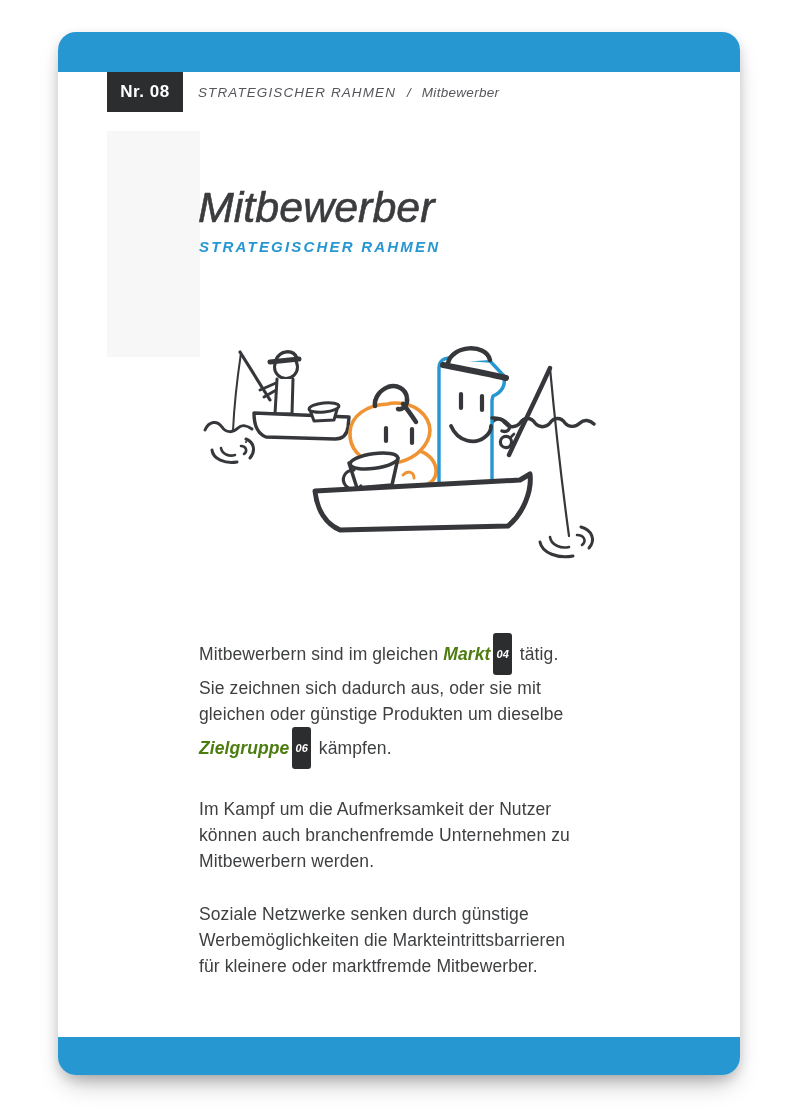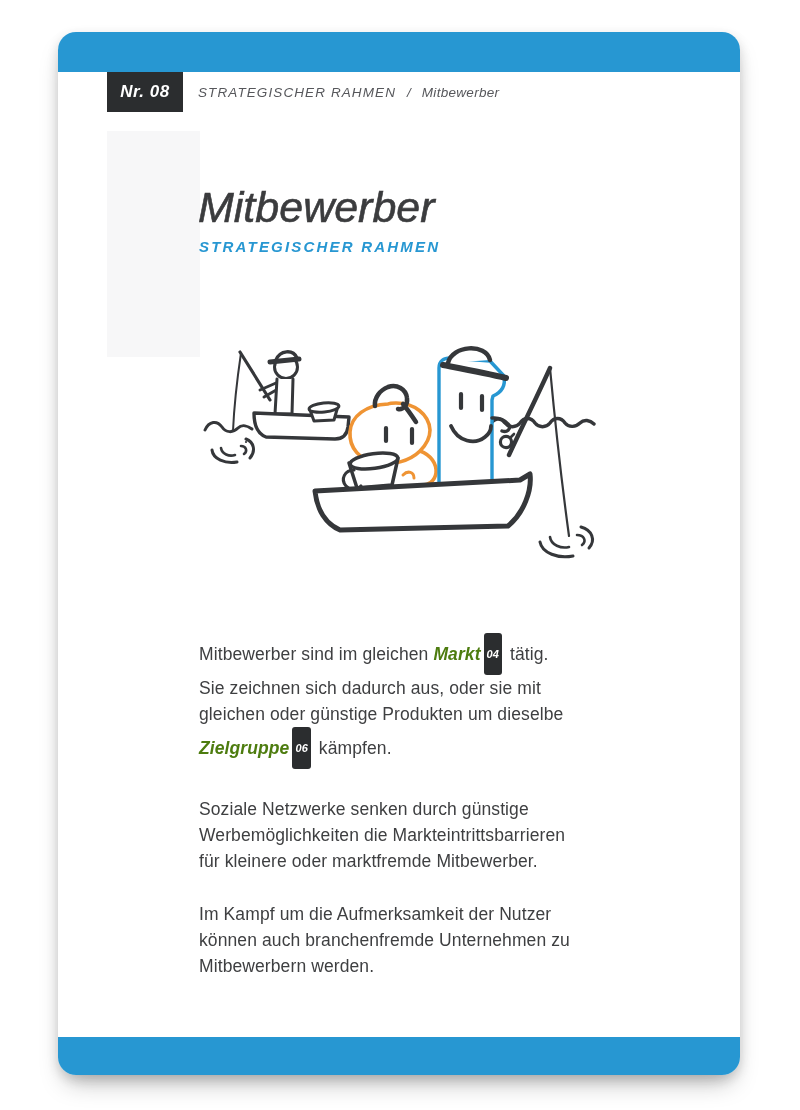--- a/index.html
+++ b/index.html
@@ -15,21 +15,21 @@
     background:#ffffff; border-radius:18px;
     box-shadow:0 14px 24px -8px rgba(30,30,30,0.35), 0 4px 12px rgba(0,0,0,0.14);
   }
   .bar { position:absolute; left:0; width:100%; background:#2797d2; }
   .bar.top { top:0; height:40px; border-radius:18px 18px 0 0; }
   .bar.bottom { bottom:0; height:38px; border-radius:0 0 18px 18px; }
   .faint-band { position:absolute; left:49px; top:99px; width:93px; height:226px; background:#f7f7f8; }
   .nr-badge {
     position:absolute; left:49px; top:40px; width:76px; height:40px;
     background:#2b2d2f; color:#ffffff; display:flex; align-items:center; justify-content:center;
-    font-style:italic; font-weight:bold; font-size:17px; letter-spacing:0.5px;
+    font-weight:bold; font-size:17px; letter-spacing:0.5px;
   }
   .breadcrumb {
     position:absolute; left:140px; top:40px; height:40px;
     display:flex; align-items:center; gap:11px;
     font-style:italic; font-size:13.5px; color:#56575b;
   }
   .bc-section { letter-spacing:1.1px; }
   .bc-page { letter-spacing:0.3px; }
   .title {
     position:absolute; left:140px; top:151px; margin:0;
@@ -133,32 +133,32 @@
           <path d="M379,205 C386,205 389,211 384,215" stroke-width="2.6"></path>
           <path d="M383,197 C394,200 398,210 391,218" stroke-width="3"></path>
         </g>
 
         <path d="M117,161 L322,150 L332,144 C334,160 326,183 310,196 L142,200 C128,194 119,180 117,161 Z" fill="#ffffff" stroke="#35373a" stroke-width="5" stroke-linejoin="round" stroke-linecap="round"></path>
       </svg>
     </div>
 
     <div class="body-text">
       <p>
-        <span class="line"><span>Mitbewerber sind im gleichen </span><strong class="term">Markt</strong><span class="ref-badge">04</span><span> tätig.</span></span>
+        <span class="line"><span>Mitbewerbern sind im gleichen </span><strong class="term">Markt</strong><span class="ref-badge">04</span><span> tätig.</span></span>
         <span class="line">Sie zeichnen sich dadurch aus, oder sie mit</span>
         <span class="line">gleichen oder günstige Produkten um dieselbe</span>
         <span class="line"><strong class="term">Zielgruppe</strong><span class="ref-badge">06</span><span> kämpfen.</span></span>
       </p>
       <p>
+        <span class="line">Im Kampf um die Aufmerksamkeit der Nutzer</span>
+        <span class="line">können auch branchenfremde Unternehmen zu</span>
+        <span class="line">Mitbewerbern werden.</span>
+      </p>
+      <p>
         <span class="line">Soziale Netzwerke senken durch günstige</span>
         <span class="line">Werbemöglichkeiten die Markteintrittsbarrieren</span>
         <span class="line">für kleinere oder marktfremde Mitbewerber.</span>
-      </p>
-      <p>
-        <span class="line">Im Kampf um die Aufmerksamkeit der Nutzer</span>
-        <span class="line">können auch branchenfremde Unternehmen zu</span>
-        <span class="line">Mitbewerbern werden.</span>
       </p>
     </div>
 
     <div class="bar bottom"></div>
   </div>
 </div>
 
 </body></html>

